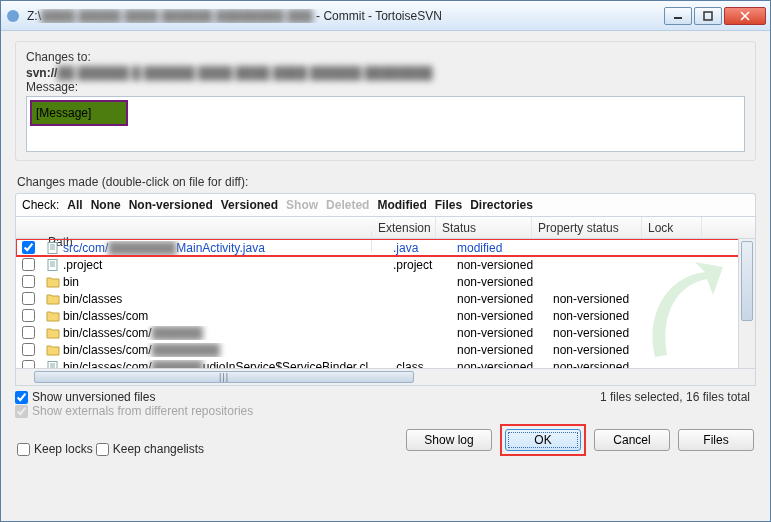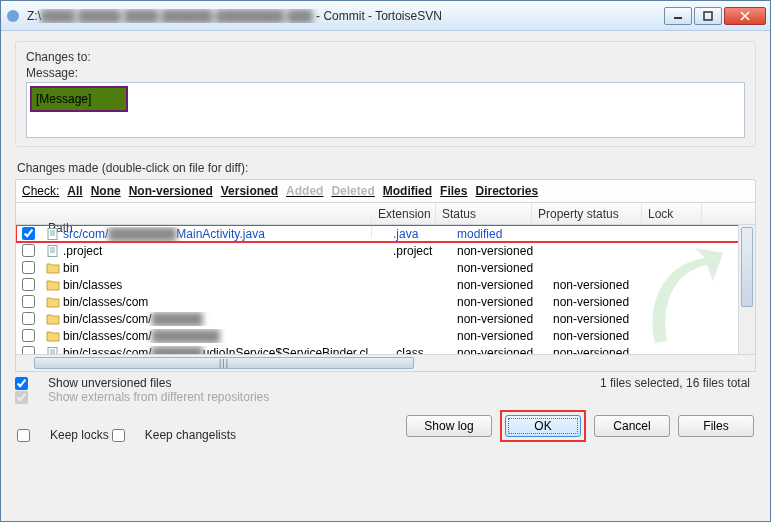--- a/index.html
+++ b/index.html
@@ -17,42 +17,42 @@
 .group { border:1px solid #d9dee3; border-radius:3px; padding:8px 10px; background:#f0f0f0; margin-bottom:10px; }
 .lbl { color:#333; margin-bottom:2px; }
 .svnurl { color:#333; }
 .svnurl .blur { filter: blur(3px); color:#777; }
 .btn { background:linear-gradient(#fdfdfd,#e7e7e7); border:1px solid #9c9c9c; border-radius:3px; padding:2px 10px; height:22px; display:inline-flex; align-items:center; justify-content:center; min-width:70px; }
 .recent { width:160px; margin:4px 0; }
 .msgbox { border:2px solid #701a75; padding:4px; background:#4d7c0f; width:98px; height:26px; }
 .msgwrap { background:#fff; border:1px solid #b8c5d3; height:56px; padding:0; position:relative; }
 .msginner { position:absolute; top:3px; left:3px; }
 .section-label { margin:4px 0 4px 2px; color:#333; }
-.filterbar { padding:4px 6px; display:flex; gap:8px; align-items:center; border:1px solid #cfd6de; border-bottom:none; background:#fdfdfd; border-radius:3px 3px 0 0;text-decoration:underline; }
+.filterbar { padding:4px 6px; display:flex; gap:8px; align-items:center; border:1px solid #cfd6de; border-bottom:none; background:#fdfdfd; border-radius:3px 3px 0 0; }
 .filterbar span.f { color:#1a1a1a; font-weight:bold; cursor:default; }
 .filterbar span.f.dim { color:#b8b8b8; font-weight:bold; }
 .listwrap { border:1px solid #cfd6de; background:#fff; height:170px; display:flex; flex-direction:column; position:relative; }
 .colhead { display:flex; background:linear-gradient(#fdfdfd,#efefef); border-bottom:1px solid #d3d8de; height:22px; align-items:center; padding-left:26px; }
 .colhead .col { padding:0 6px; color:#333; border-right:1px solid #e3e6ea; height:100%; display:flex; align-items:center; }
 .rows { flex:1; overflow:hidden; position:relative; }
 .row { display:flex; align-items:center; height:17px; padding-left:4px; }
 .row input[type=checkbox] { margin:0 4px 0 2px; width:13px; height:13px; }
 .row .ficon { width:16px; height:14px; display:inline-flex; align-items:center; justify-content:center; margin-right:2px; }
 .row .cell { padding:0 6px; white-space:nowrap; overflow:hidden; }
 .row .blur { filter: blur(3px); color:#888; }
 .row.sel { outline:2px solid #e33; outline-offset:-1px; color:#1a4fc7; }
 .row.sel .cell, .row.sel .path { color:#1a4fc7; }
 .vscroll { position:absolute; right:0; top:22px; bottom:17px; width:17px; background:#f0f0f0; border-left:1px solid #d3d8de; }
 .vscroll .thumb { position:absolute; left:2px; right:2px; top:2px; height:80px; background:linear-gradient(#e8eef5,#c8d6e6); border:1px solid #9fb3c8; border-radius:2px; }
 .hscroll { height:17px; background:#f0f0f0; border-top:1px solid #d3d8de; position:relative; }
 .hscroll .thumb { position:absolute; top:2px; bottom:2px; left:18px; width:380px; background:linear-gradient(#e8eef5,#c8d6e6); border:1px solid #9fb3c8; border-radius:2px; }
 .hscroll .grip { position:absolute; left:50%; top:50%; transform:translate(-50%,-50%); color:#6a7d90; letter-spacing:1px; font-size:9px; }
 .arrow-overlay { position:absolute; right:30px; top:40px; width:90px; height:110px; opacity:0.35; pointer-events:none; }
 .below-list { display:flex; justify-content:space-between; align-items:flex-start; padding:4px 0 0 0; }
-.chkline { display:flex; align-items:center; gap:20px; color:#2a2a2a; }
+.chkline { display:flex; align-items:center; gap:4px; color:#2a2a2a; }
 .chkline.dim { color:#a6a6a6; }
 .chkline input { margin:0; }
 .footer { display:flex; justify-content:space-between; align-items:flex-end; padding:6px 2px 0 2px; }
 .footer .left { display:flex; flex-direction:row; gap:3px; }
 .footer .right { display:flex; gap:8px; align-items:center; }
 .okbox { border:2px solid #e33; padding:3px; display:inline-block; }
 .btn.ok { outline:1px dotted #3a6fb7; outline-offset:-4px; border-color:#3a8fd8; background:linear-gradient(#eaf5ff,#cfe6fb); }
 .col.path { width:330px;margin-top:28px; }
 .col.ext { width:64px; }
 .col.status { width:96px; }
@@ -94,37 +94,40 @@
             <line x1="1" y1="1" x2="9" y2="9" stroke="#fff" stroke-width="1.6"></line>
             <line x1="9" y1="1" x2="1" y2="9" stroke="#fff" stroke-width="1.6"></line>
           </svg>
         </div>
     </div>
   </div>
 
   <div class="content">
     <div class="group">
       <div class="lbl">Changes to:</div>
+      <div class="svnurl">
+        <b>svn://</b><span class="blur">██ ██████ █ ██████ ████ ████ ████ ██████ ████████</span>
+      </div>
       <div class="lbl" style="">Message:</div>
       <div class="msgwrap">
         <div class="msginner">
           <div class="msgbox">[Message]</div>
         </div>
       </div>
     </div>
 
     <div class="section-label">Changes made (double-click on file for diff):</div>
 
     <div class="filterbar">
       <span>Check:</span>
       <span class="f">All</span>
       <span class="f">None</span>
       <span class="f">Non-versioned</span>
       <span class="f">Versioned</span>
-      <span class="f dim">Added</span>
+      <span class="f dim">Show</span>
       <span class="f dim">Deleted</span>
       <span class="f">Modified</span>
       <span class="f">Files</span>
       <span class="f">Directories</span>
     </div>
 
     <div class="listwrap">
       <div class="colhead">
         <div class="col path">Path</div>
         <div class="col ext">Extension</div>

